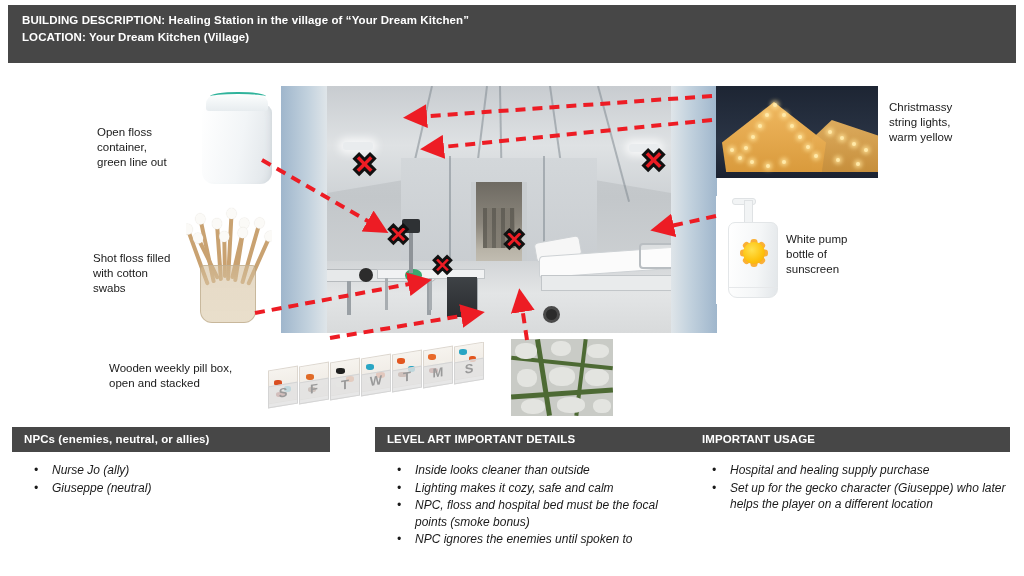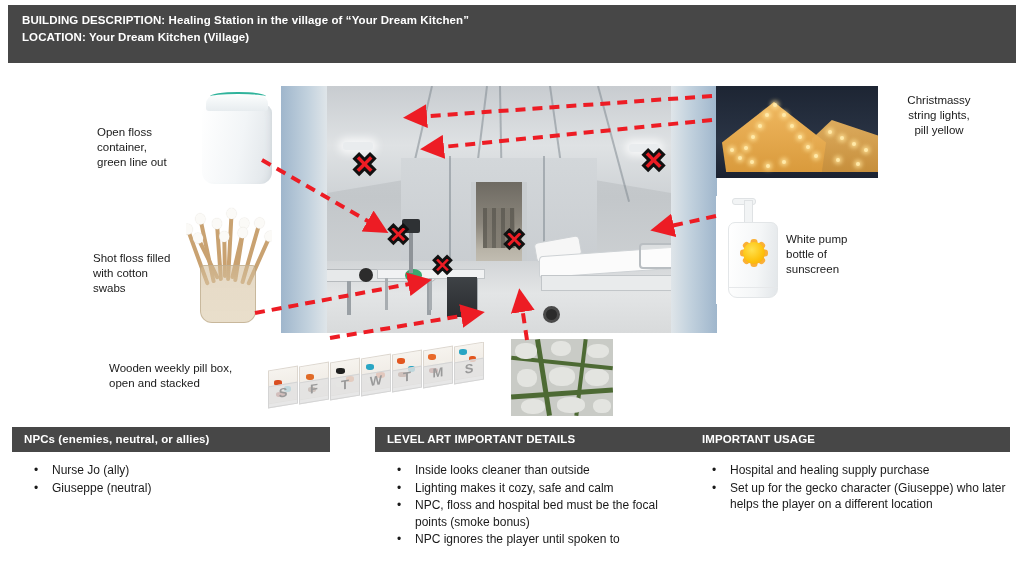--- a/index.html
+++ b/index.html
@@ -242,21 +242,21 @@
   
   .panel { position:absolute; top:427px; }
   .panel-head {
     background:#474747; color:#fff; height:25px; line-height:25px;
     font-size:11.5px; font-weight:bold; padding-left:12px; letter-spacing:.1px;
   }
   .panel-body { padding:10px 4px 0 4px; }
   .blist { list-style:none; }
   .blist li {
     position:relative; font-size:12px; line-height:16.5px; color:#1a1a1a;
-    padding-left:36px; margin-bottom:1px;
+    padding-left:36px; margin-bottom:1px;font-style:italic;
   }
   .blist li:before{
     content:'\2022'; position:absolute; left:18px; top:0; font-size:12px; color:#1a1a1a;
   }
 </style>
 </head>
 <body>
 
 <div id="page">
 
@@ -455,24 +455,24 @@
     <div>Shot floss filled</div>
     <div>with cotton</div>
     <div>swabs</div>
   </div>
 
   <div class="label" style="left:109px; top:361px; width:160px;">
     <div>Wooden weekly pill box,</div>
     <div>open and stacked</div>
   </div>
 
-  <div class="label" style="left:889px; top:93px; width:100px;text-align:center;">
+  <div class="label" style="left:889px; top:100px; width:100px;">
     <div>Christmassy</div>
     <div>string lights,</div>
-    <div>pill yellow</div>
+    <div>warm yellow</div>
   </div>
 
   <div class="label" style="left:786px; top:232px; width:88px;">
     <div>White pump</div>
     <div>bottle of</div>
     <div>sunscreen</div>
   </div>
 
 
   <svg id="arrows" viewBox="0 0 1024 576" xmlns="http://www.w3.org/2000/svg">
@@ -509,21 +509,21 @@
     </div>
   </div>
 
   <div class="panel" style="left:375px; width:317px;">
     <div class="panel-head">LEVEL ART IMPORTANT DETAILS</div>
     <div class="panel-body">
       <ul class="blist">
         <li>Inside looks cleaner than outside</li>
         <li>Lighting makes it cozy, safe and calm</li>
         <li>NPC, floss and hospital bed must be the focal points (smoke bonus)</li>
-        <li>NPC ignores the player until spoken to</li>
+        <li>NPC ignores the enemies until spoken to</li>
       </ul>
     </div>
   </div>
 
   <div class="panel" style="left:690px; width:320px;">
     <div class="panel-head">IMPORTANT USAGE</div>
     <div class="panel-body">
       <ul class="blist">
         <li>Hospital and healing supply purchase</li>
         <li>Set up for the gecko character (Giuseppe) who later helps the player on a different location</li>

